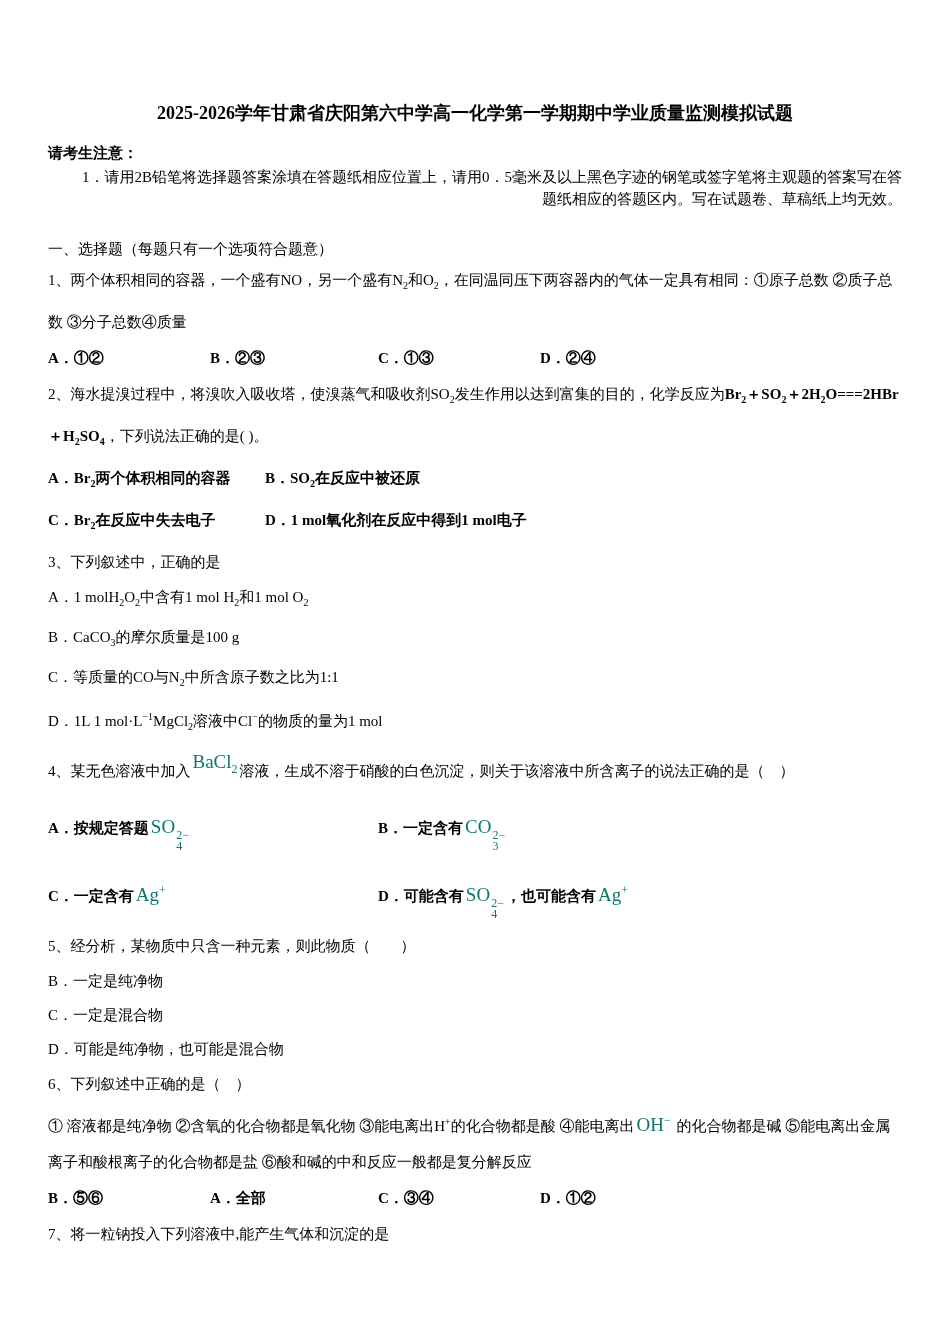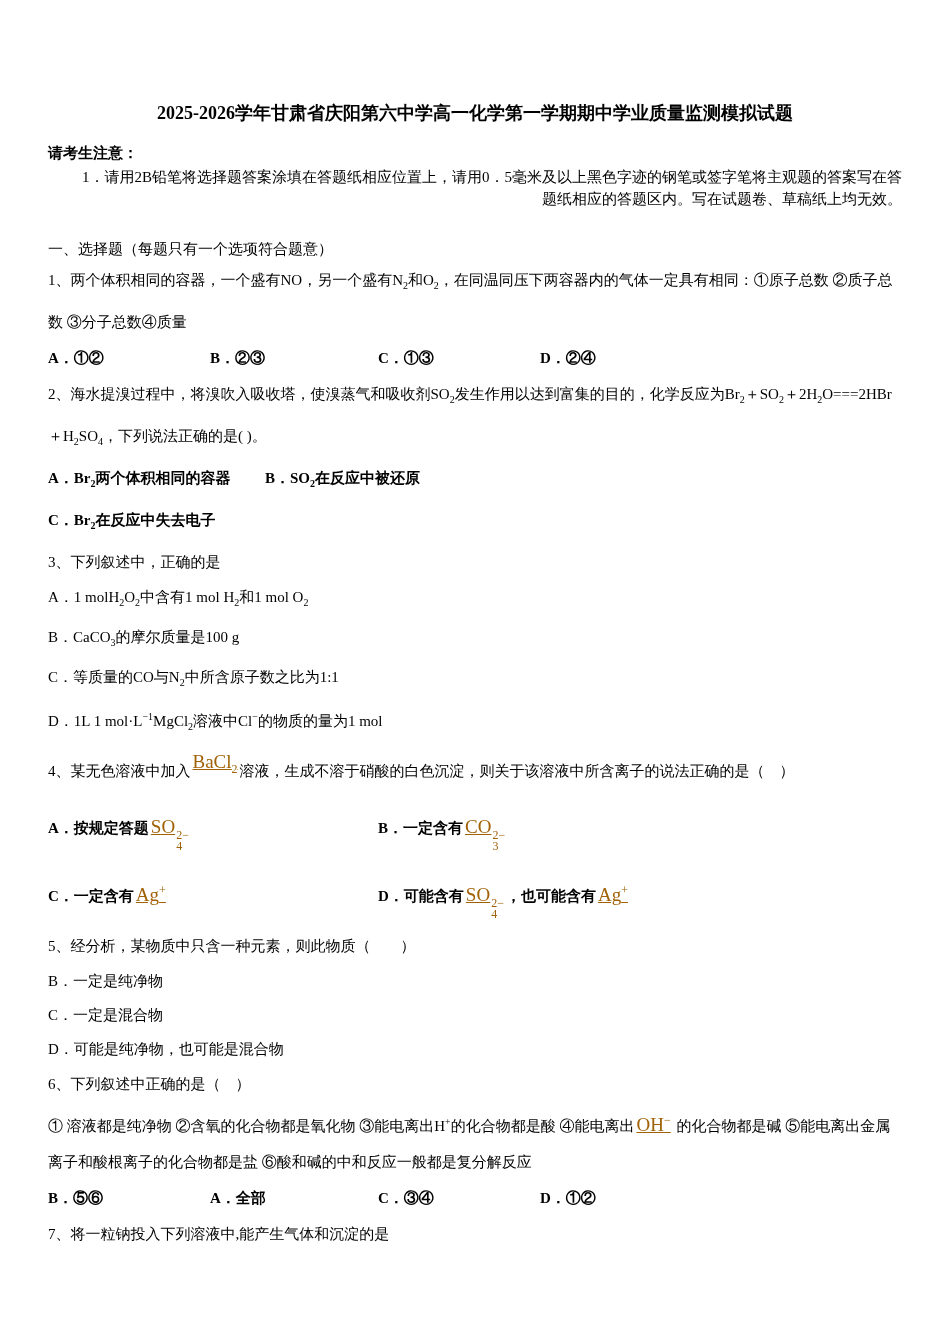--- a/index.html
+++ b/index.html
@@ -29,28 +29,27 @@
   .opts { display:flex; line-height:36px; font-weight:700; }
   .opts .col { flex:0 0 auto; }
   .row4 .col:nth-child(1) { width:162px; }
   .row4 .col:nth-child(2) { width:168px; }
   .row4 .col:nth-child(3) { width:162px; }
   .row2n .col:nth-child(1) { width:217px; }
   .row2w .col:nth-child(1) { width:330px; }
   .qeq { line-height:40px; margin-top:6px; }
   .eqrow { line-height:44px; padding:8px 0; }
   sub, sup { font-size:10px; }
-  .b { font-weight:400; }
+  .b { font-weight:700; }
   .eq {
     font-family: "Liberation Serif", "DejaVu Serif", serif;
-    color: #a16207;
+    color: #0f766e;
     font-size: 19px;
     font-weight: 400;
     margin: 0 2px;
-    text-decoration: underline;
   }
   .eq.raise { display:inline-block; position:relative; top:-8px; }
   .eq sub, .eq sup { font-size:12px; }
   .stack {
     display:inline-flex;
     flex-direction:column;
     align-items:flex-start;
     font-size:12px;
     line-height:11px;
     vertical-align:-6px;
@@ -73,20 +72,21 @@
         <div class="col"><span>C．①③</span></div>
         <div class="col"><span>D．②④</span></div>
       </div>
       <div class="para q"><span>2、海水提溴过程中，将溴吹入吸收塔，使溴蒸气和吸收剂SO</span><sub>2</sub><span>发生作用以达到富集的目的，化学反应为</span><span class="b">Br</span><sub class="b">2</sub><span class="b">＋SO</span><sub class="b">2</sub><span class="b">＋2H</span><sub class="b">2</sub><span class="b">O===2HBr＋H</span><sub class="b">2</sub><span class="b">SO</span><sub class="b">4</sub><span>，下列说法正确的是( )。</span></div>
       <div class="para opts row2n">
         <div class="col"><span>A．Br</span><sub>2</sub><span>两个体积相同的容器</span></div>
         <div class="col"><span>B．SO</span><sub>2</sub><span>在反应中被还原</span></div>
       </div>
       <div class="para opts row2n">
         <div class="col"><span>C．Br</span><sub>2</sub><span>在反应中失去电子</span></div>
+        <div class="col"><span>D．1 mol氧化剂在反应中得到1 mol电子</span></div>
       </div>
       <div class="para q"><span>3、下列叙述中，正确的是</span></div>
       <div class="para opt"><span>A．1 molH</span><sub>2</sub><span>O</span><sub>2</sub><span>中含有1 mol H</span><sub>2</sub><span>和1 mol O</span><sub>2</sub></div>
       <div class="para opt"><span>B．CaCO</span><sub>3</sub><span>的摩尔质量是100 g</span></div>
       <div class="para opt"><span>C．等质量的CO与N</span><sub>2</sub><span>中所含原子数之比为1:1</span></div>
       <div class="para opt"><span>D．1L 1 mol·L</span><sup>−1</sup><span>MgCl</span><sub>2</sub><span>溶液中Cl</span><sup>−</sup><span>的物质的量为1 mol</span></div>
       <div class="para q qeq"><span>4、某无色溶液中加入</span><span class="eq raise"><span>BaCl</span><sub>2</sub></span><span>溶液，生成不溶于硝酸的白色沉淀，则关于该溶液中所含离子的说法正确的是（　）</span></div>
       <div class="para opts row2w eqrow">
         <div class="col"><span>A．按规定答题</span><span class="eq"><span>SO</span><span class="stack">
               <span class="over">2−</span>

